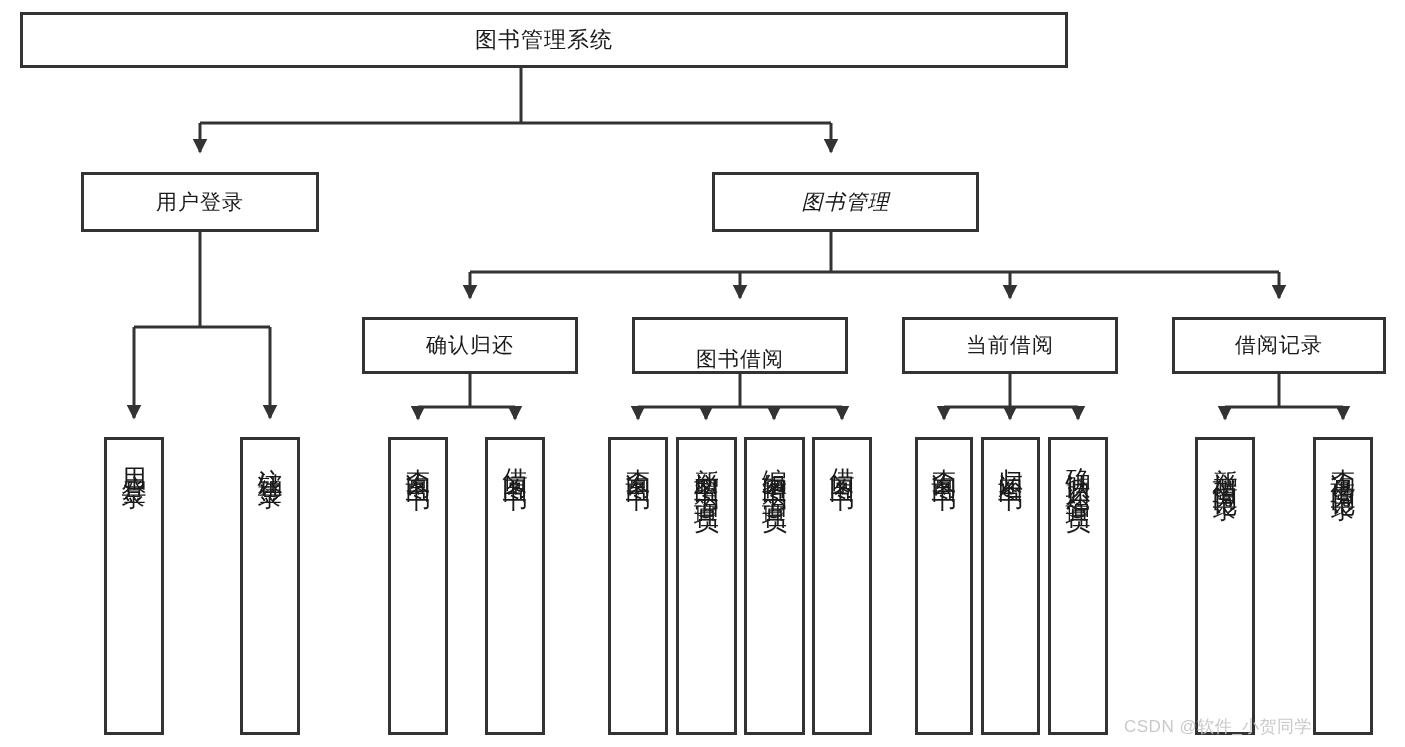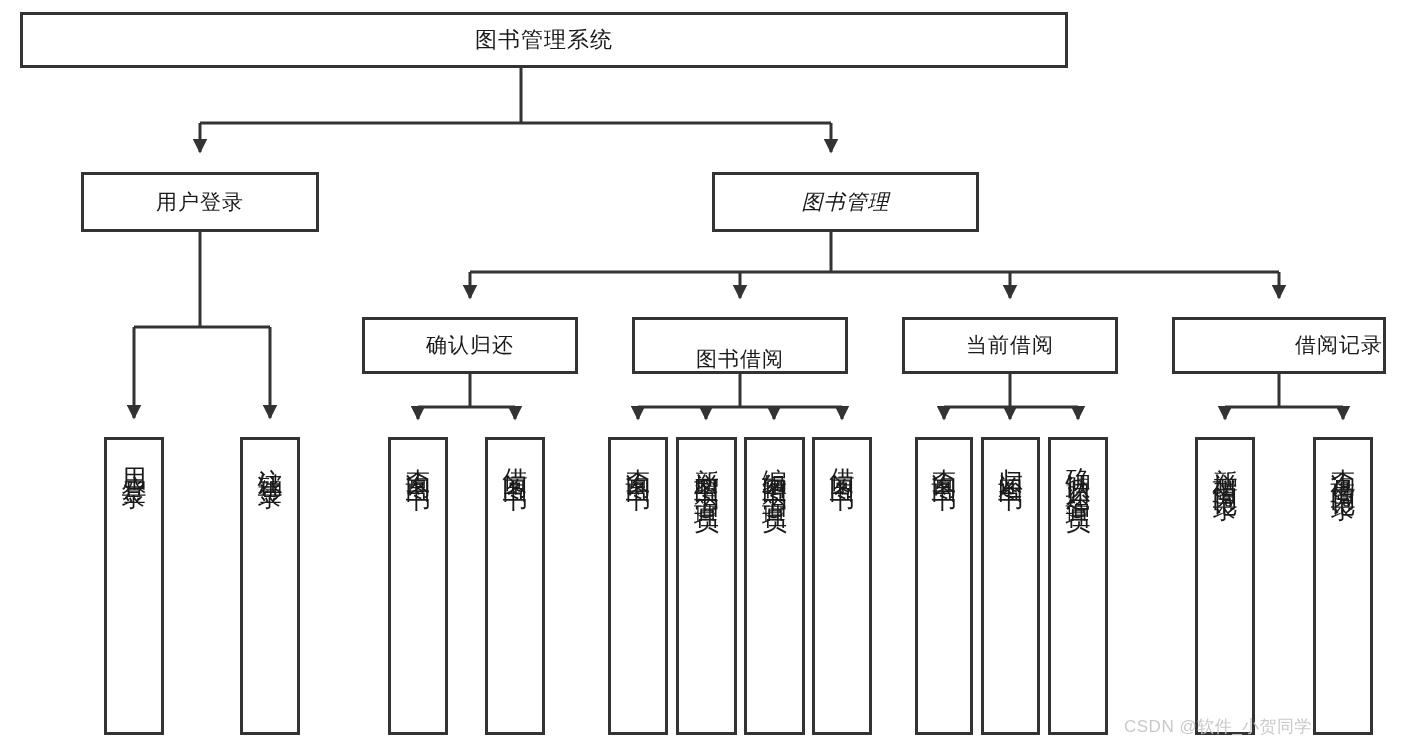--- a/index.html
+++ b/index.html
@@ -89,21 +89,21 @@
   <div id="level3-layer">
       <div class="node horiz" style="left: 362px; top: 317px; width: 216px; height: 57px;">
         <span class="nlabel">确认归还</span>
       </div>
       <div class="node horiz" style="left: 632px; top: 317px; width: 216px; height: 57px; align-items: flex-end;">
         <span class="nlabel">图书借阅</span>
       </div>
       <div class="node horiz" style="left: 902px; top: 317px; width: 216px; height: 57px;">
         <span class="nlabel">当前借阅</span>
       </div>
-      <div class="node horiz" style="left: 1172px; top: 317px; width: 214px; height: 57px; justify-content: flex-end;">
+      <div class="node horiz" style="left: 1172px; top: 317px; width: 214px; height: 57px;">
         <span class="nlabel">借阅记录</span>
       </div>
     </div>
   <div id="leaf-layer">
       <div class="node vert" style="left: 104px; top: 437px; width: 60px; height: 298px;">
         <span class="nlabel">用户登录</span>
       </div>
       <div class="node vert" style="left: 240px; top: 437px; width: 60px; height: 298px;">
         <span class="nlabel">注销登录</span>
       </div>

